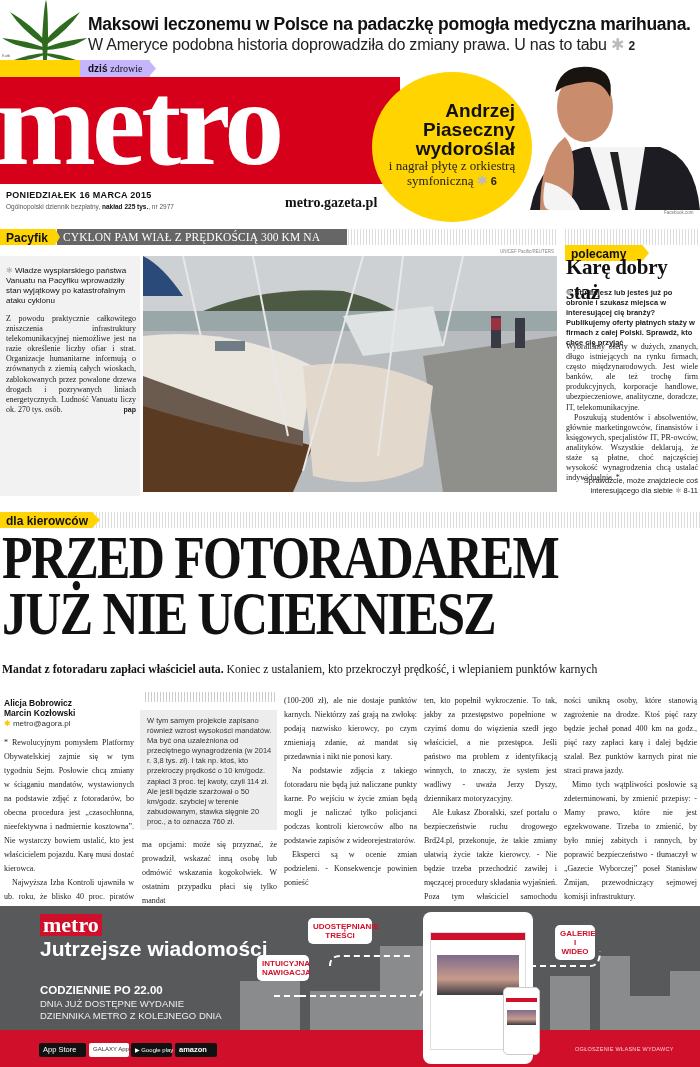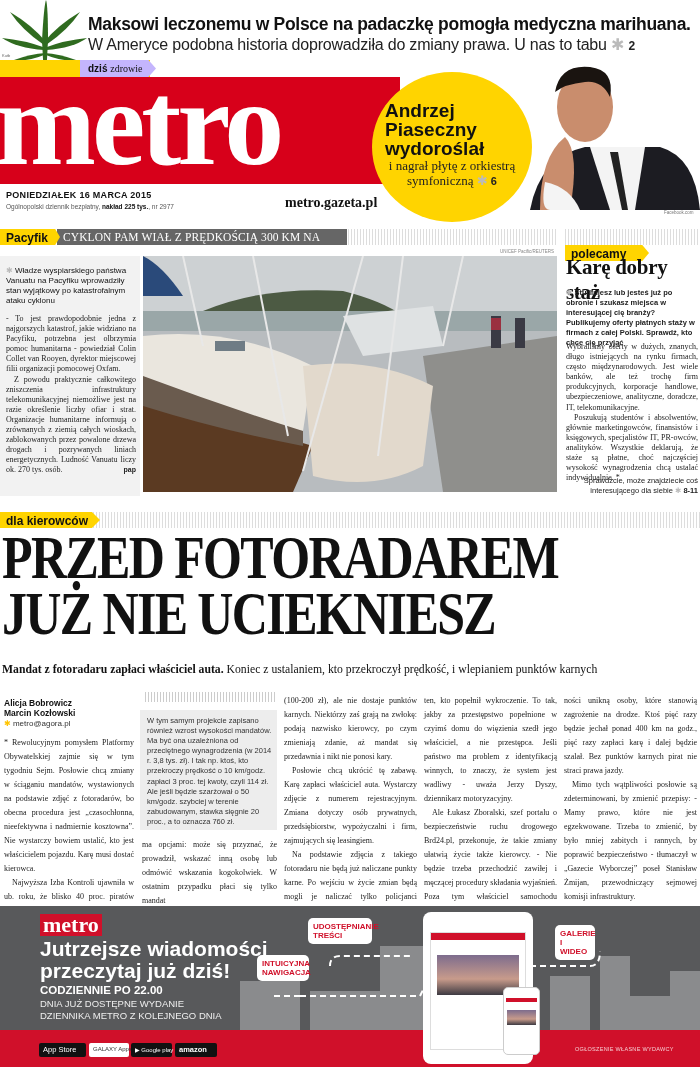--- a/index.html
+++ b/index.html
@@ -18,21 +18,21 @@
   #dzis-tag b{font-weight:bold}
   #dzis-tag span{font-family:"Liberation Serif",serif}
   #masthead{left:0;top:77px;width:400px;height:107px;background:#d7001a;overflow:hidden}
   #logo{left:-4px;top:64px;font-family:"Liberation Serif",serif;font-weight:bold;color:#fff;font-size:120px;letter-spacing:-4px;line-height:1}
   #date{left:6px;top:190px;font-weight:bold;font-size:9px;letter-spacing:0.3px}
   #info{left:6px;top:203px;font-size:6.5px;color:#555}
   #info b{color:#111}
   #site{left:285px;top:195px;font-size:14px;font-family:"Liberation Serif",serif;font-weight:bold}
   
   #circle{left:372px;top:72px;width:160px;height:150px;border-radius:50%;background:#ffd400}
-  #promo-title{left:385px;top:101px;width:130px;text-align:left;font-weight:bold;font-size:19px;line-height:19px;color:#111}
+  #promo-title{left:385px;top:101px;width:130px;text-align:right;font-weight:bold;font-size:19px;line-height:19px;color:#111}
   #promo-sub{left:388px;top:158px;width:128px;text-align:center;font-family:"Liberation Serif",serif;font-size:13px;line-height:15px;color:#222}
   #promo-sub b{font-family:"Liberation Sans",sans-serif;font-size:11px}
   #person{left:510px;top:62px;width:190px;height:148px}
   #person-credit{left:664px;top:210px;font-size:4.5px;color:#777}
   
   .sbar{height:16px;background:repeating-linear-gradient(90deg,#ddd 0 1px,#fff 1px 3px)}
   .ytag{background:#ffd400;clip-path:polygon(0 0,92% 0,100% 50%,92% 100%,0 100%);font-weight:bold;font-size:12px;padding:2px 0 0 6px;height:16px;color:#111}
   #pac-bar{left:0;top:229px;width:557px}
   #pac-tag{left:0;top:229px;width:60px}
   #pac-head{left:57px;top:229px;width:290px;height:16px;background:#666;color:#fff;font-family:"Liberation Serif",serif;font-size:11.5px;padding:2px 0 0 6px;letter-spacing:0.1px}
@@ -45,21 +45,21 @@
   #pap{font-family:"Liberation Sans",sans-serif;font-weight:bold;font-size:7px;float:right}
   #photo{left:143px;top:256px;width:414px;height:236px;overflow:hidden}
   
   #pol-bar{left:565px;top:229px;width:135px}
   #pol-tag{left:565px;top:245px;width:84px}
   #pol-title{left:566px;top:255px;font-family:"Liberation Serif",serif;font-weight:bold;font-size:21px;letter-spacing:-0.3px}
   #pol-lead{left:566px;top:288px;width:132px;font-size:7.5px;font-weight:bold;line-height:10px;color:#222}
   #pol-body{left:566px;top:342px;width:132px;font-family:"Liberation Serif",serif;font-size:8px;line-height:10.1px;text-align:justify;color:#222}
   #pol-body p+p{text-indent:8px}
   #pol-end{left:566px;top:476px;width:132px;font-size:7.5px;line-height:10px;text-align:right;color:#222}
-  #pol-end b{font-weight:bold}
+  #pol-end b{font-weight:normal}
   
   #kier-bar{left:0;top:512px;width:700px}
   #kier-tag{left:0;top:512px;width:100px}
   #headline{left:2px;top:530px;width:700px;font-family:"Liberation Serif",serif;font-weight:bold;font-size:61px;line-height:56px;letter-spacing:-2px;transform:scaleX(0.82);transform-origin:left top;white-space:nowrap}
   #subhead{left:2px;top:661px;width:700px;font-family:"Liberation Serif",serif;font-size:13px;white-space:nowrap;transform:scaleX(0.9);transform-origin:left top}
   #subhead b{font-weight:bold}
   #authors{left:4px;top:698px;font-size:8.5px;font-weight:bold;line-height:10px}
   #email{left:4px;top:719px;font-size:8px;color:#333}
   #email .s{color:#ffc400}
   .col{position:absolute;font-family:Liberation Serif, serif;font-size:8px;line-height:14px;text-align:justify;color:#222}
@@ -72,21 +72,21 @@
   #col3{left:284px;top:694px;width:133px}
   #col4{left:424px;top:694px;width:133px}
   #col5{left:564px;top:694px;width:133px}
   
   #ad{left:0;top:906px;width:700px;height:131px;background:#58595b;overflow:hidden}
   #ad-red{left:0;top:1030px;width:700px;height:37px;background:#d0102a}
   #ad-logo{left:40px;top:914px;font-family:"Liberation Serif",serif;font-weight:bold;font-size:22px;color:#fff;background:#d0102a;padding:0 3px;line-height:22px}
   #ad-head{left:40px;top:938px;font-weight:bold;font-size:21px;line-height:22px;color:#fff}
   #ad-time{left:40px;top:984px;font-weight:bold;font-size:11.5px;color:#fff}
   #ad-desc{left:40px;top:998px;font-size:9.5px;line-height:12px;color:#eee}
-  .bubble{position:absolute;background:#fff;border-radius:5px;color:#d0102a;font-weight:bold;font-size:8px;line-height:9px;padding:4px 5px}
+  .bubble{position:absolute;background:#fff;border-radius:5px;color:#d0102a;font-weight:bold;font-size:8px;line-height:9px;text-align:center;padding:4px 5px}
   #b1{left:257px;top:955px}
   #b2{left:308px;top:918px}
   #b3{left:555px;top:925px}
   .store{position:absolute;top:1043px;height:14px;background:#111;color:#fff;font-size:7.5px;padding:2px 4px;border-radius:2px;white-space:nowrap}
   #st1{left:39px;width:47px}
   #st2{left:89px;width:40px;background:#fff;color:#333;font-size:6px;padding-top:3px}
   #st3{left:131px;width:41px;font-size:6px;padding-top:3px}
   #st4{left:175px;width:42px;font-weight:bold}
   #ad-note{left:575px;top:1046px;font-size:5.5px;color:#f6cdd2;letter-spacing:0.3px}
   #tablet{left:423px;top:912px;width:110px;height:152px;background:#fff;border-radius:8px}
@@ -154,21 +154,20 @@
 <div id="pac-bar" class="abs sbar"></div>
 <div id="pac-head" class="abs">CYKLON PAM WIAŁ Z PRĘDKOŚCIĄ 300 KM NA GODZ.</div>
 <div id="pac-tag" class="abs ytag">Pacyfik</div>
 <div id="photo-credit" class="abs">UNICEF Pacific/REUTERS</div>
 <div id="pac-side" class="abs"></div>
 <div id="pac-lead" class="abs">
   <span class="star">✱</span>
   <span>Władze wyspiarskiego państwa Vanuatu na Pacyfiku wprowadziły stan wyjątkowy po katastrofalnym ataku cyklonu</span>
 </div>
 <div id="pac-body" class="abs">
-  <p>- To jest prawdopodobnie jedna z najgorszych katastrof, jakie widziano na Pacyfiku, potrzebna jest olbrzymia pomoc humanitarna - powiedział Colin Collet van Rooyen, dyrektor miejscowej filii organizacji pomocowej Oxfam.</p>
   <p><span>Z powodu praktycznie całkowitego zniszczenia infrastruktury telekomunikacyjnej niemożliwe jest na razie określenie liczby ofiar i strat. Organizacje humanitarne informują o zrównanych z ziemią całych wioskach, zablokowanych przez powalone drzewa drogach i pozrywanych liniach energetycznych. Ludność Vanuatu liczy ok. 270 tys. osób.</span> <span id="pap">pap</span></p>
 </div>
 <svg id="photo" class="abs" viewBox="0 0 414 236" preserveAspectRatio="none">
   <rect width="414" height="236" fill="#b8bcbf"></rect>
   <rect y="0" width="414" height="60" fill="#cdd1d3"></rect>
   <path d="M60 55 Q120 30 200 35 Q240 45 260 60 L60 60Z" fill="#4c5a43"></path>
   <rect y="55" width="414" height="20" fill="#9aa7a8"></rect>
   <path d="M280 100 L414 80 L414 236 L300 236Z" fill="#8f8f8c"></path>
   <path d="M0 140 L0 236 L150 236 L170 190Z" fill="#5b3a22"></path>
   <path d="M0 80 Q90 70 170 110 L160 175 Q80 160 0 135Z" fill="#eae6de"></path>
@@ -231,22 +230,22 @@
   <p>Najwyższa Izba Kontroli ujawniła w ub. roku, że blisko 40 proc. piratów drogowych uniknęło mandatu i punktów karnych. Dlaczego? Właściciel auta dostaje zdjęcie z fotoradaru i formularz z trze-</p>
 </div>
 <div id="box-bar" class="abs"></div>
 <div id="box" class="abs"></div>
 <div id="box-text" class="abs">W tym samym projekcie zapisano również wzrost wysokości mandatów. Ma być ona uzależniona od przeciętnego wynagrodzenia (w 2014 r. 3,8 tys. zł). I tak np. ktoś, kto przekroczy prędkość o 10 km/godz. zapłaci 3 proc. tej kwoty, czyli 114 zł. Ale jeśli będzie szarżował o 50 km/godz. szybciej w terenie zabudowanym, stawka sięgnie 20 proc., a to oznacza 760 zł.</div>
 <div id="col2" class="col">
   <p>ma opcjami: może się przyznać, że prowadził, wskazać inną osobę lub odmówić wskazania kogokolwiek. W ostatnim przypadku płaci się tylko mandat</p>
 </div>
 <div id="col3" class="col">
   <p>(100-200 zł), ale nie dostaje punktów karnych. Niektórzy zaś grają na zwłokę: podają nazwisko kierowcy, po czym zmieniają zdanie, aż mandat się przedawnia i nikt nie ponosi kary.</p>
-  <p>Posłowie chcą ukrócić tę zabawę. Karę zapłaci właściciel auta. Wystarczy zdjęcie z numerem rejestracyjnym. Zmiana dotyczy osób prywatnych, przedsiębiorstw, wypożyczalni i firm, zajmujących się leasingiem.</p>
   <p>Na podstawie zdjęcia z takiego fotoradaru nie będą już naliczane punkty karne. Po wejściu w życie zmian będą mogli je naliczać tylko policjanci podczas kontroli kierowców albo na podstawie zapisów z wideorejestratorów.</p>
+  <p>Eksperci są w ocenie zmian podzieleni. - Konsekwencje powinien ponieść</p>
 </div>
 <div id="col4" class="col">
   <p>ten, kto popełnił wykroczenie. To tak, jakby za przestępstwo popełnione w czyimś domu do więzienia szedł jego właściciel, a nie przestępca. Jeśli państwo ma problem z identyfikacją winnych, to znaczy, że system jest wadliwy - uważa Jerzy Dyszy, dziennikarz motoryzacyjny.</p>
   <p>Ale Łukasz Zboralski, szef portalu o bezpieczeństwie ruchu drogowego Brd24.pl, przekonuje, że takie zmiany ułatwią życie także kierowcy. - Nie będzie trzeba przechodzić zawiłej i męczącej procedury składania wyjaśnień. Poza tym właściciel samochodu powinien odpowiadać za to, co się z jego autem dzieje - mówi. Zboralski przyznaje jednocześnie, że słabością nowych przepisów jest to, że odpowiedzial-</p>
 </div>
 <div id="col5" class="col">
   <p>ności unikną osoby, które stanowią zagrożenie na drodze. Ktoś pięć razy będzie jechał ponad 400 km na godz., pięć razy zapłaci karę i dalej będzie szalał. Bez punktów karnych pirat nie straci prawa jazdy.</p>
   <p>Mimo tych wątpliwości posłowie są zdeterminowani, by zmienić przepisy: - Mamy prawo, które nie jest egzekwowane. Trzeba to zmienić, by było mniej zabitych i rannych, by poprawić bezpieczeństwo - tłumaczył w „Gazecie Wyborczej” poseł Stanisław Żmijan, przewodniczący sejmowej komisji infrastruktury.</p>
   <p>W Polsce rocznie ginie na drogach blisko 90 osób w przeliczeniu na milion mieszkańców. Gorzej jest tylko w Rumunii. *</p>
 </div>
@@ -265,21 +264,20 @@
       <rect x="440" y="45" width="30" height="66"></rect>
     </g>
     <path d="M70 70 L40 70 M70 70 L190 70 L200 50 M100 40 Q100 30 110 30 L180 30" stroke="#fff" stroke-width="2" stroke-dasharray="6 4" fill="none"></path>
     <path d="M300 40 L360 40 Q370 40 370 25" stroke="#fff" stroke-width="2" stroke-dasharray="6 4" fill="none"></path>
   </svg>
 </div>
 <div id="ad-red" class="abs"></div>
 <div id="ad-logo" class="abs">metro</div>
 <div id="ad-head" class="abs">
   <div>Jutrzejsze wiadomości</div>
-  <div>przeczytaj już dziś!</div>
 </div>
 <div id="ad-time" class="abs">CODZIENNIE PO 22.00</div>
 <div id="ad-desc" class="abs">
   <div>DNIA JUŻ DOSTĘPNE WYDANIE</div>
   <div>DZIENNIKA METRO Z KOLEJNEGO DNIA</div>
 </div>
 <div id="b1" class="bubble" style="width:52px">INTUICYJNA NAWIGACJA</div>
 <div id="b2" class="bubble" style="width:64px">UDOSTĘPNIANIE TREŚCI</div>
 <div id="b3" class="bubble" style="width:40px">GALERIE I WIDEO</div>
 <div id="tablet" class="abs"></div>

